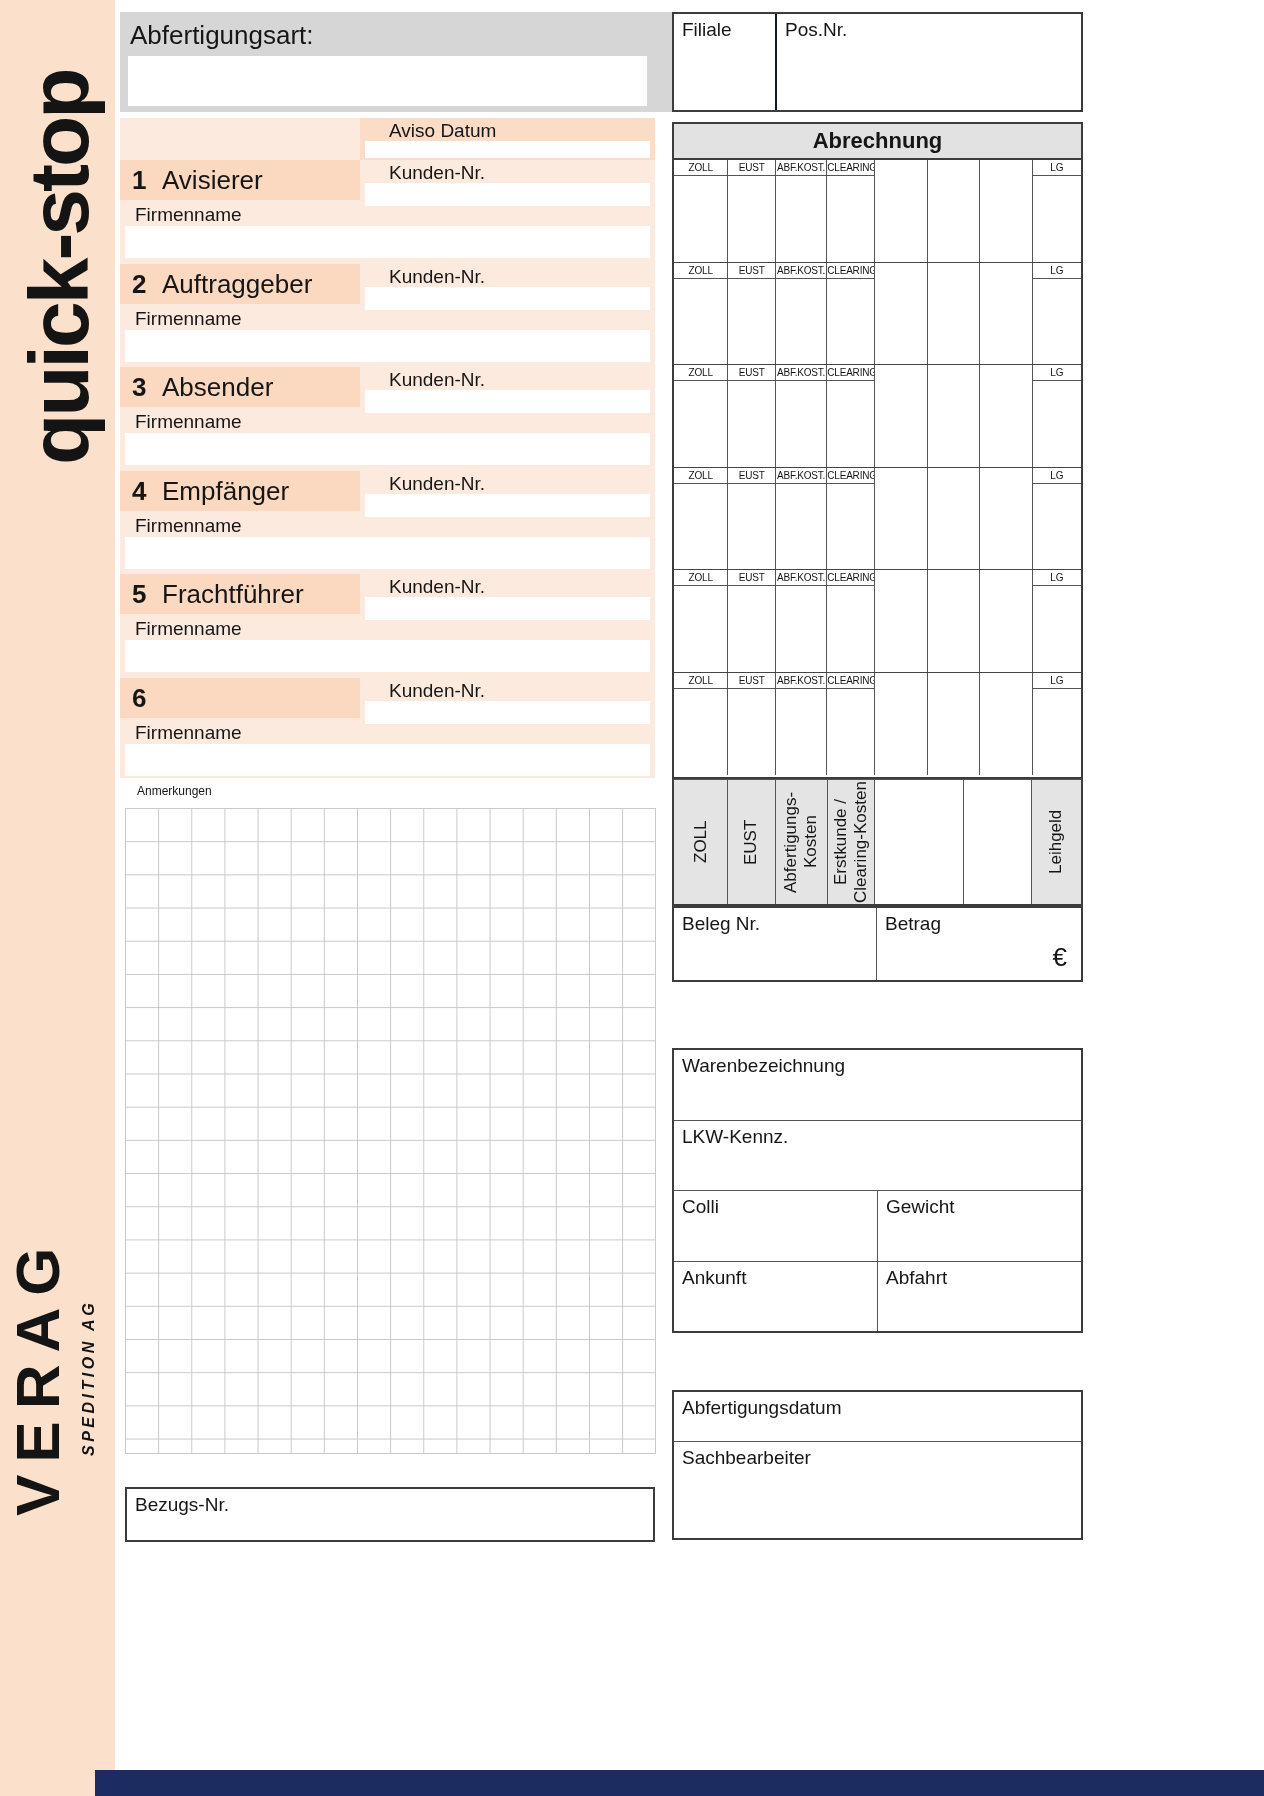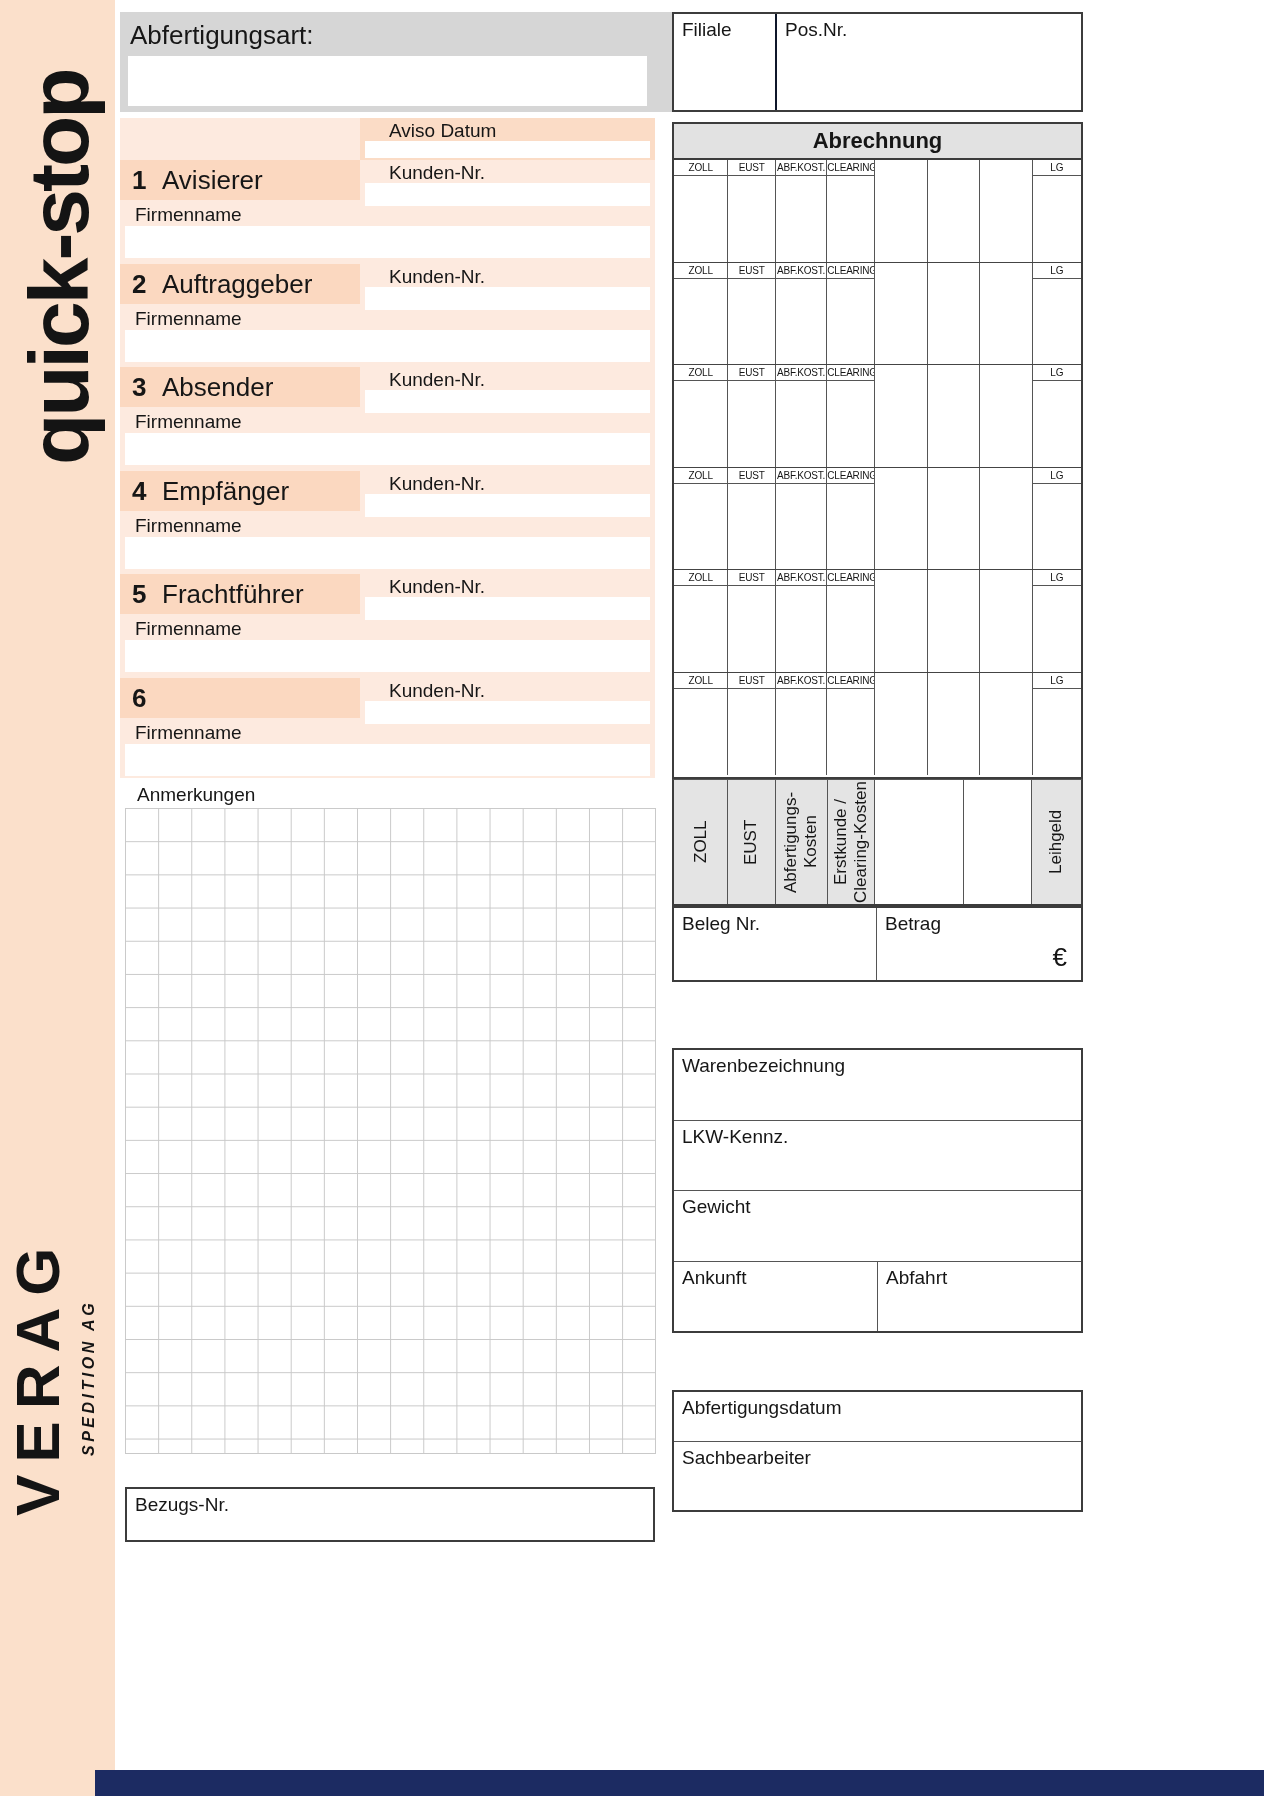--- a/index.html
+++ b/index.html
@@ -87,40 +87,40 @@
     display: flex; align-items: center; justify-content: center;
     font-size: 17px; line-height: 1.2; white-space: pre-line; text-align: center;
   }
 
   .beleg-box { position: absolute; left: 672px; top: 906px; width: 411px; height: 76px; border: 2px solid #3c3c3c; display: flex; background: #fff; }
   .beleg-cell { width: 203px; border-right: 1px solid #555; position: relative; }
   .betrag-cell { flex: 1; position: relative; }
   .euro { position: absolute; right: 14px; top: 34px; font-size: 26px; }
 
   
-  .anm-label { position: absolute; left: 137px; top: 784px; font-size: 19px; }
+  .anm-label { position: absolute; left: 137px; top: 784px; font-size: 12px; }
   .anm-grid {
     position: absolute; left: 125px; top: 808px; width: 531px; height: 646px;
     background-color: #fff;
     background-image: linear-gradient(to right, #c9c9c9 1px, transparent 1px),
                       linear-gradient(to bottom, #c9c9c9 1px, transparent 1px);
     background-size: 33.15px 33.2px;
     border-right: 1px solid #c9c9c9; border-bottom: 1px solid #c9c9c9;
   }
   .bezugs-box { position: absolute; left: 125px; top: 1487px; width: 530px; height: 55px; border: 2px solid #3c3c3c; background: #fff; }
 
   
   .shipment-box { position: absolute; left: 672px; top: 1048px; width: 411px; height: 285px; border: 2px solid #3c3c3c; display: flex; flex-direction: column; background: #fff; }
   .ship-row { position: relative; border-bottom: 1px solid #555; flex: 1; }
   .ship-row.lastrow { border-bottom: none; }
   .ship-row.split { display: flex; }
   .half { position: relative; flex: 1; }
   .half.left { border-right: 1px solid #555; }
 
-  .processing-box { position: absolute; left: 672px; top: 1390px; width: 411px; height: 122px; border: 2px solid #3c3c3c; display: flex; flex-direction: column; background: #fff; }
+  .processing-box { position: absolute; left: 672px; top: 1390px; width: 411px; height: 150px; border: 2px solid #3c3c3c; display: flex; flex-direction: column; background: #fff; }
   .proc-top { height: 50px; border-bottom: 1px solid #555; position: relative; }
   .proc-bottom { flex: 1; position: relative; }
 </style>
 </head>
 <body>
 
 <div class="page">
 
   <div class="side-band">
     <div class="logo-quickstop">quick-stop</div>
@@ -483,20 +483,23 @@
   </div>
 
   <div class="shipment-box">
     <div class="ship-row">
       <span class="cell-label">Warenbezeichnung</span>
     </div>
     <div class="ship-row">
       <span class="cell-label">LKW-Kennz.</span>
     </div>
     <div class="ship-row split">
+      <div class="half left">
+        <span class="cell-label">Colli</span>
+      </div>
       <div class="half">
         <span class="cell-label">Gewicht</span>
       </div>
     </div>
     <div class="ship-row split lastrow">
       <div class="half left">
         <span class="cell-label">Ankunft</span>
       </div>
       <div class="half">
         <span class="cell-label">Abfahrt</span>

